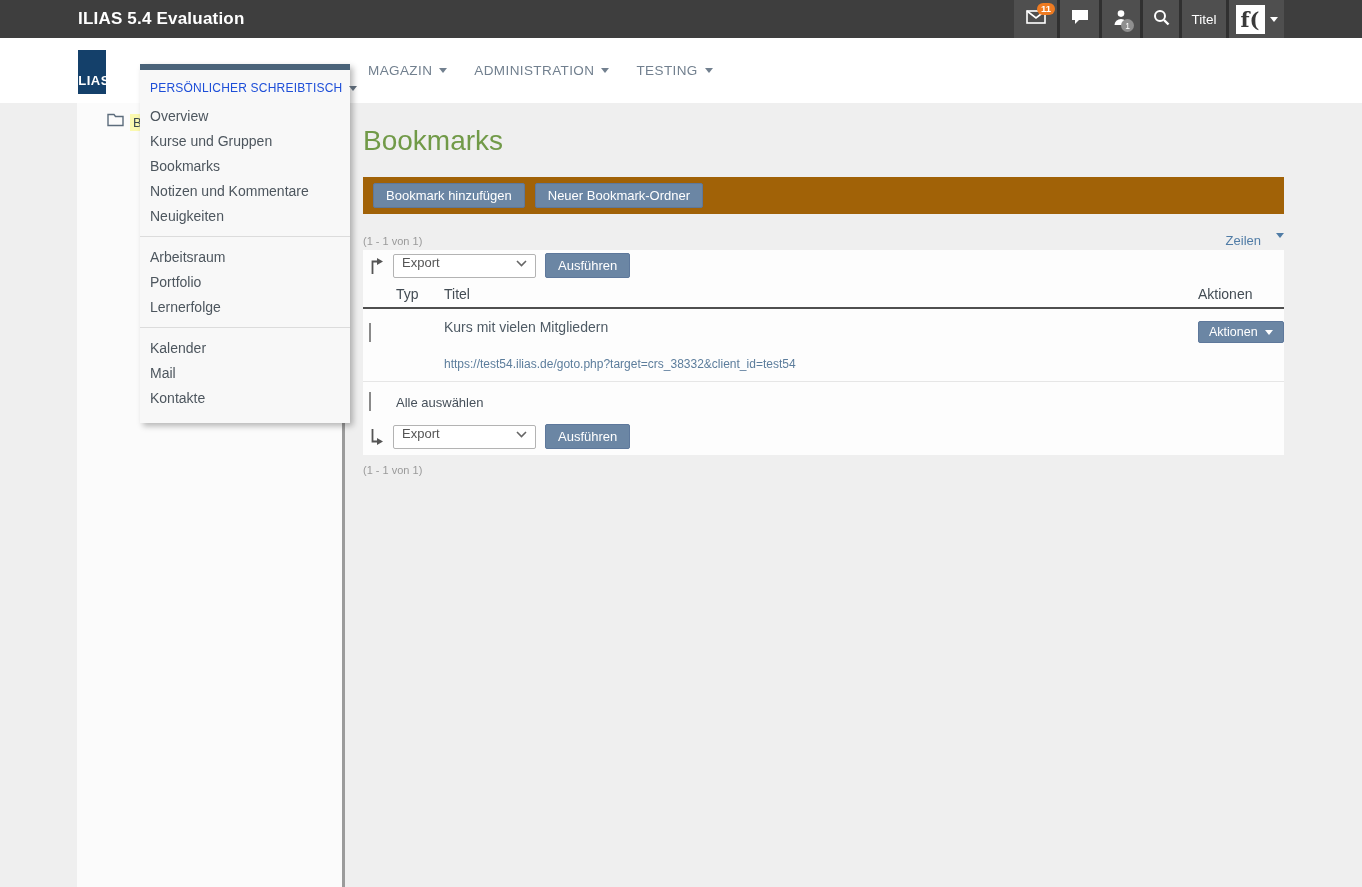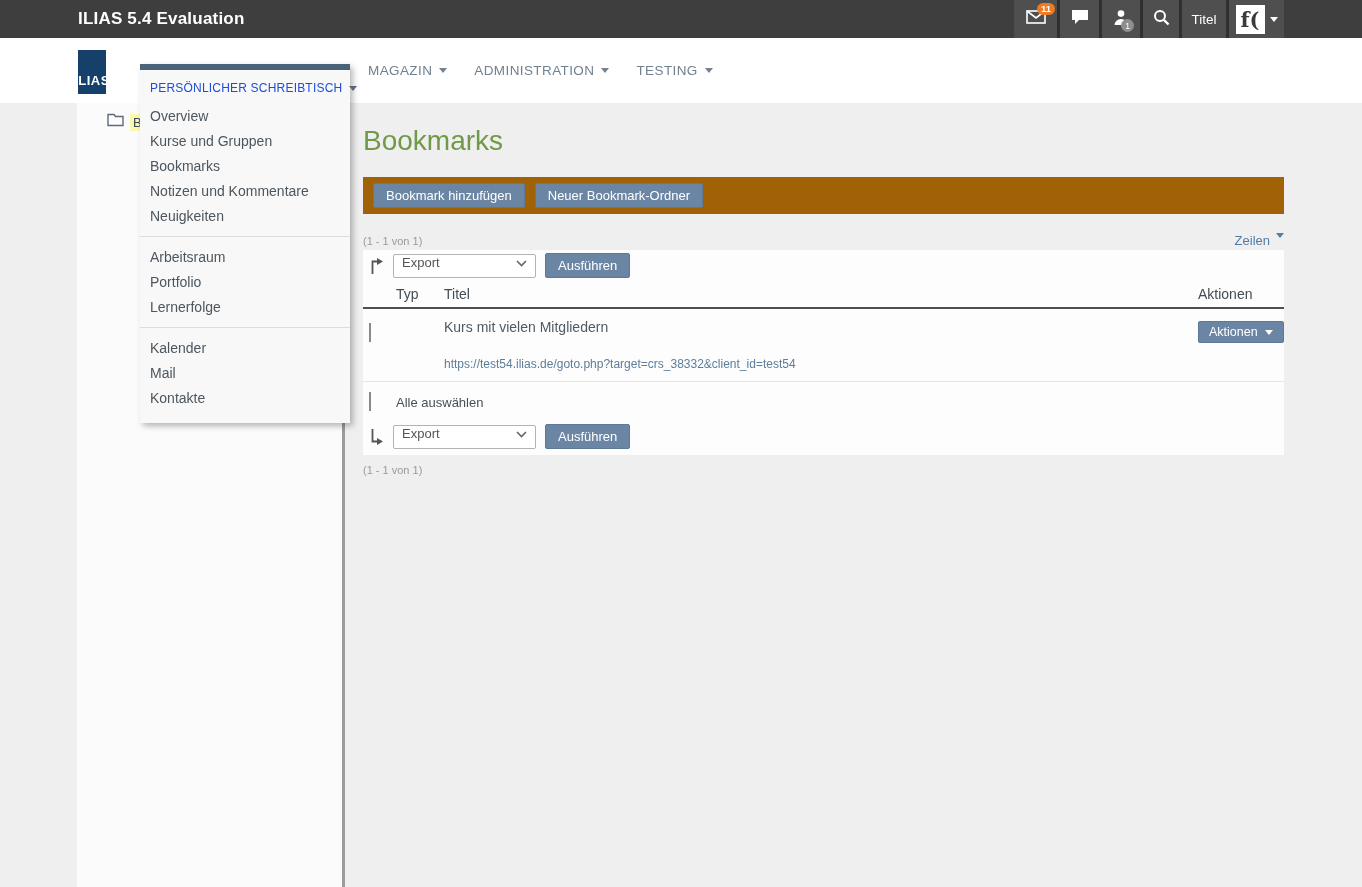--- a/index.html
+++ b/index.html
@@ -48,21 +48,21 @@
 
   
   #content { position:absolute; left:363px; top:103px; width:921px; }
   h1.page-title { margin-top:22px; font-size:28px; font-weight:400; color:#719a48; }
   #toolbar { margin-top:20px; background:#a16207; padding:6px 10px; display:flex; gap:10px; }
   .btn { background:#6b86a4; border:1px solid #5e789b; color:#fff; font-size:13px; padding:4px 12px; border-radius:2px; cursor:pointer; font-family:inherit; white-space:nowrap; }
   .btn-sm { font-size:12.5px; padding:3px 10px; display:inline-flex; align-items:center; gap:7px; }
 
   .count-row { margin-top:19px; display:flex; justify-content:space-between; align-items:center; }
   .count-text { color:#9a9a9a; font-size:11px; }
-  .rows-link { color:#507ca6; font-size:13px; display:flex; align-items:flex-start; gap:6px; cursor:pointer; }
+  .rows-link { color:#507ca6; font-size:13px; display:flex; align-items:flex-start; gap:15px; cursor:pointer; }
   .rows-link .caret { color:#507ca6; }
 
   #table-panel { margin-top:2px; background:#fdfdfd; }
   .bulk-row { display:flex; align-items:center; padding:3px 6px; gap:9px; }
   .bulk-row.bottom { padding-bottom:6px; }
   .sel { width:143px; height:24px; background:#fff; border:1px solid #b3b3b3; border-radius:2px; display:flex; align-items:flex-start; justify-content:space-between; padding:0 8px; font-size:13px; color:#555; cursor:pointer; }
 
   .trow { display:flex; align-items:center; padding:0 16px 0 6px; }
   .thead { height:28px; border-bottom:2px solid #4f4f4f; color:#434c54; font-size:14px; }
   .col-cb { width:27px; }

